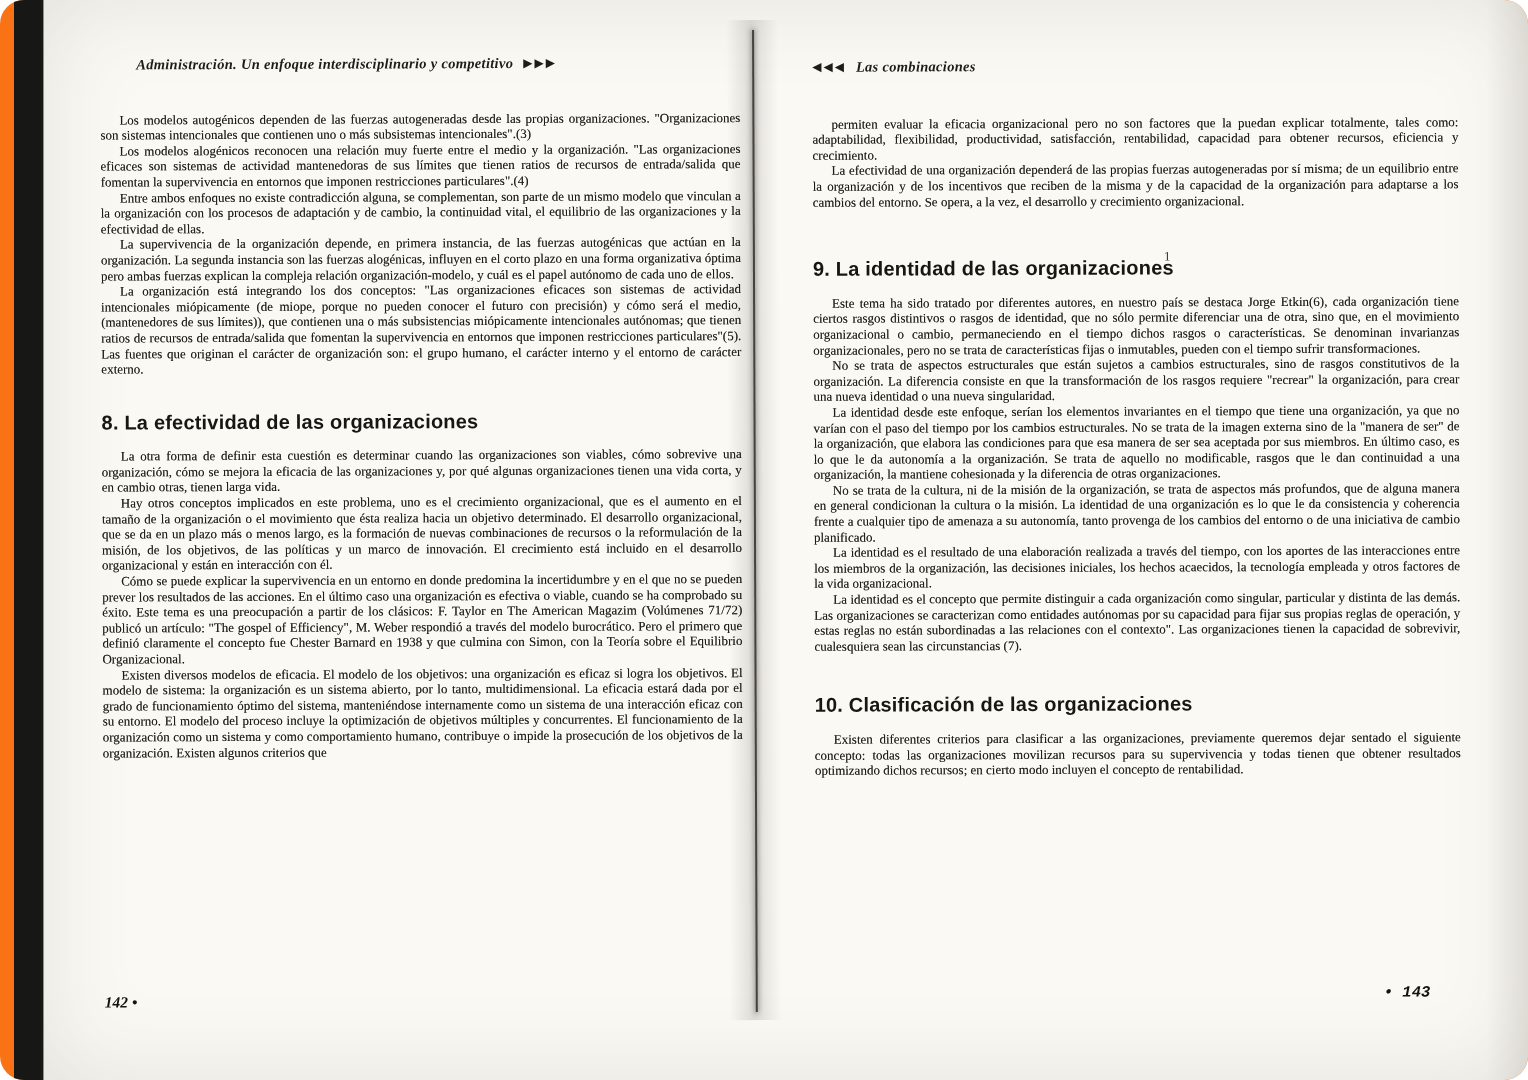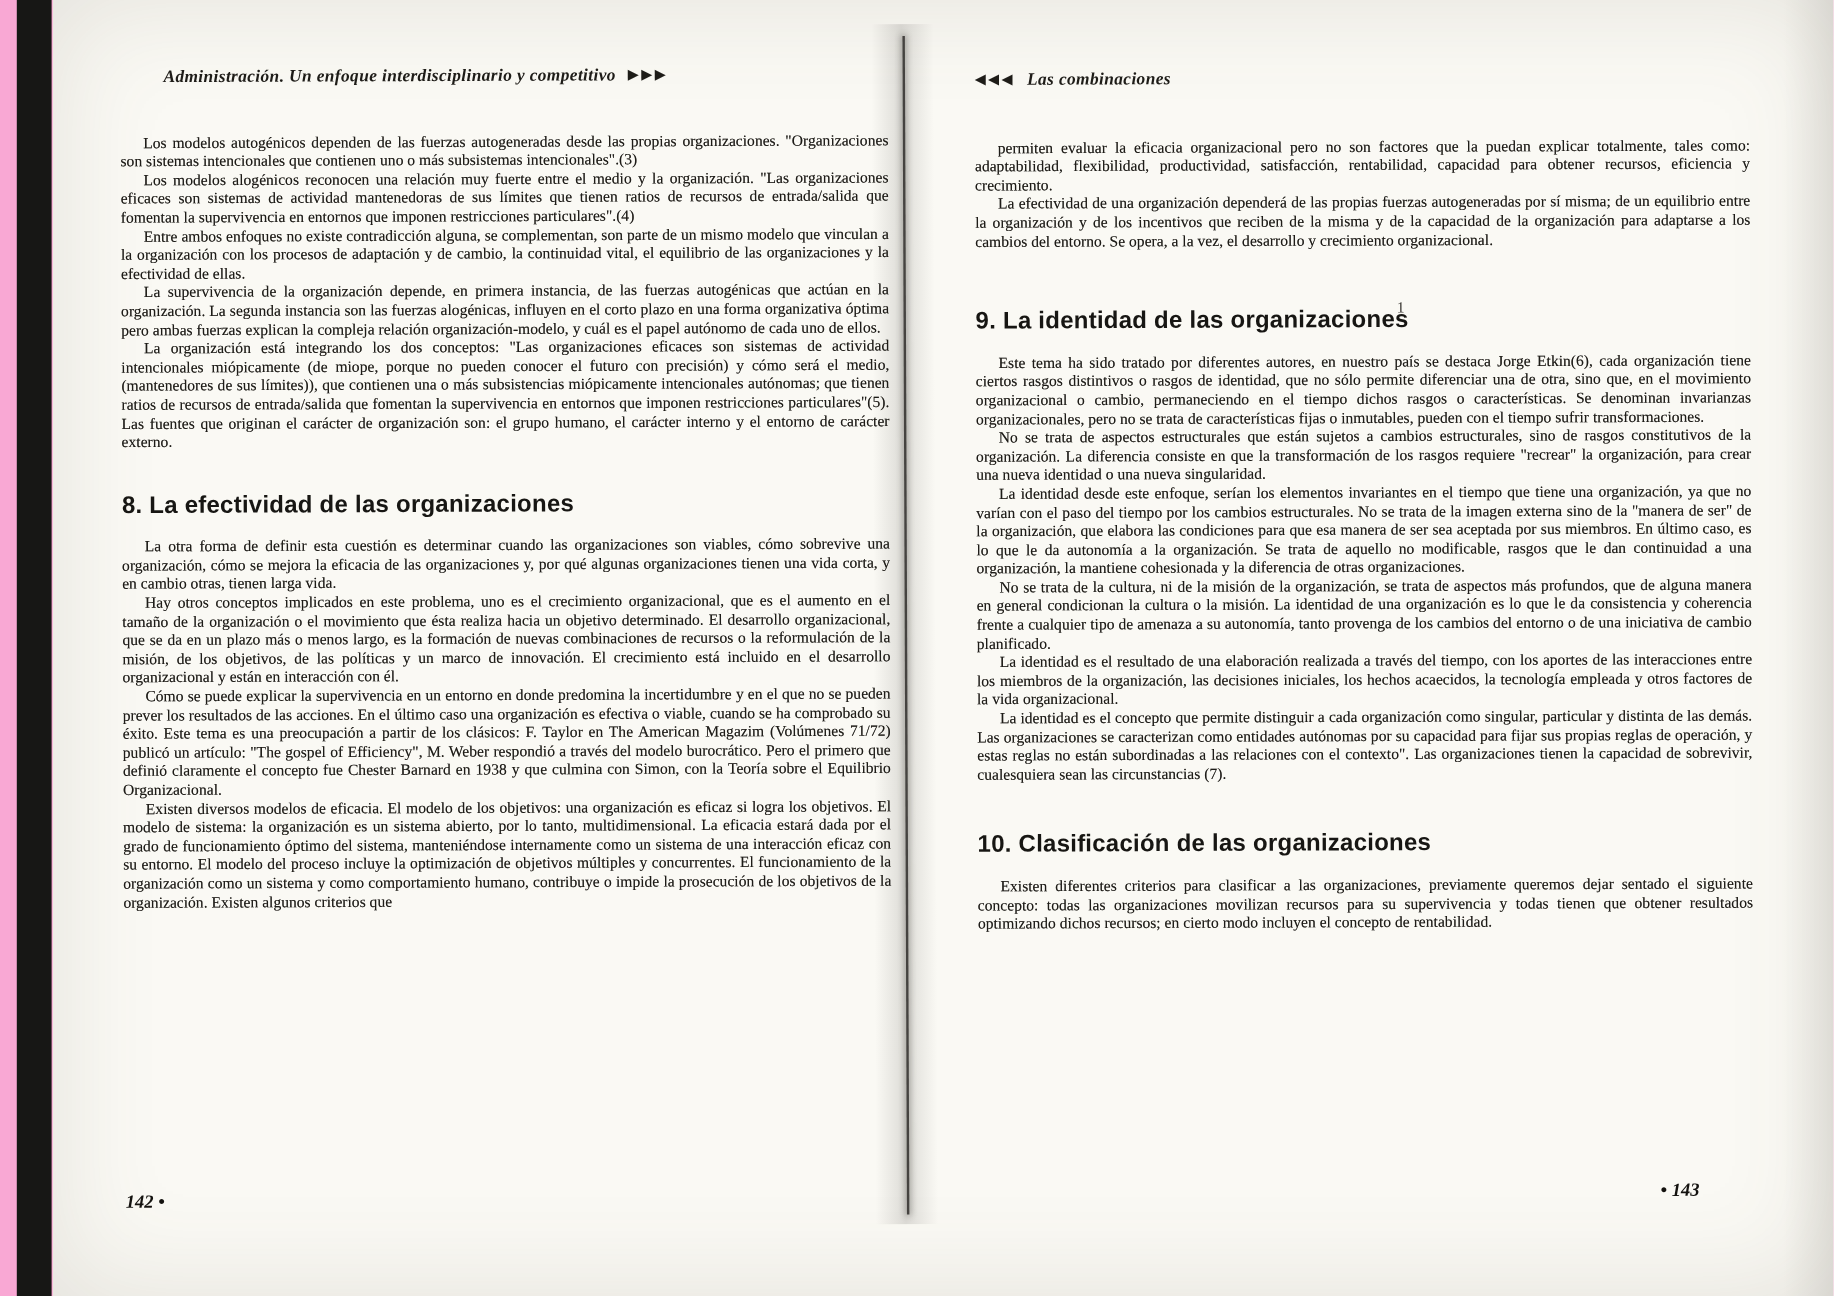--- a/index.html
+++ b/index.html
@@ -1,24 +1,25 @@
 <!DOCTYPE html>
 <html lang="es"><head>
 <meta charset="utf-8">
 <title>Scanned book spread</title>
 <style>
   html, body { margin: 0; padding: 0; }
   .canvas {
     position: relative;
     width: 1528px;
     height: 1080px;
-    background: #f9a8d4;
+    background: #f97316;
     overflow: hidden;
     font-family: "Liberation Serif", serif;
     color: #1e1c18;
+    border-radius: 24px;
   }
   .paper {
     position: absolute;
     left: 44px; top: 0; right: 0; bottom: 0;
     background: #faf9f4;
     box-shadow: inset 0 0 90px rgba(90,85,70,0.14);
   }
   .black-bar {
     position: absolute;
     left: 14px; top: 0;
@@ -95,21 +96,21 @@
   .page-right .section-heading.first  { margin-top: 52px; }
   .page-right .section-heading.second { margin-top: 44px; }
   .pagenum {
     position: absolute;
     font-style: italic;
     font-weight: bold;
     font-size: 15.5px;
     color: #14120f;
   }
   .pagenum-left  { left: 103px; top: 991px; font-style: italic; }
-  .pagenum-right { left: 1382px; top: 986px; }
+  .pagenum-right { left: 1382px; top: 986px; font-family: Liberation Mono, monospace; }
   .scan-mark {
     position: absolute;
     left: 1165px; top: 250px;
     font-size: 13px;
     color: #3b3934;
   }
 </style>
 </head>
 <body>
 

